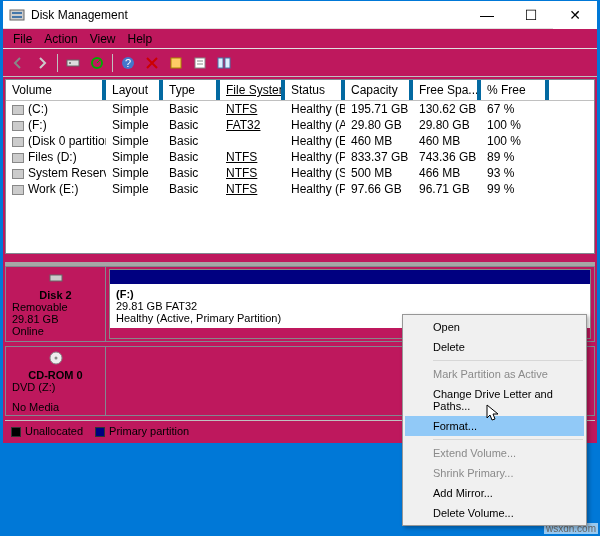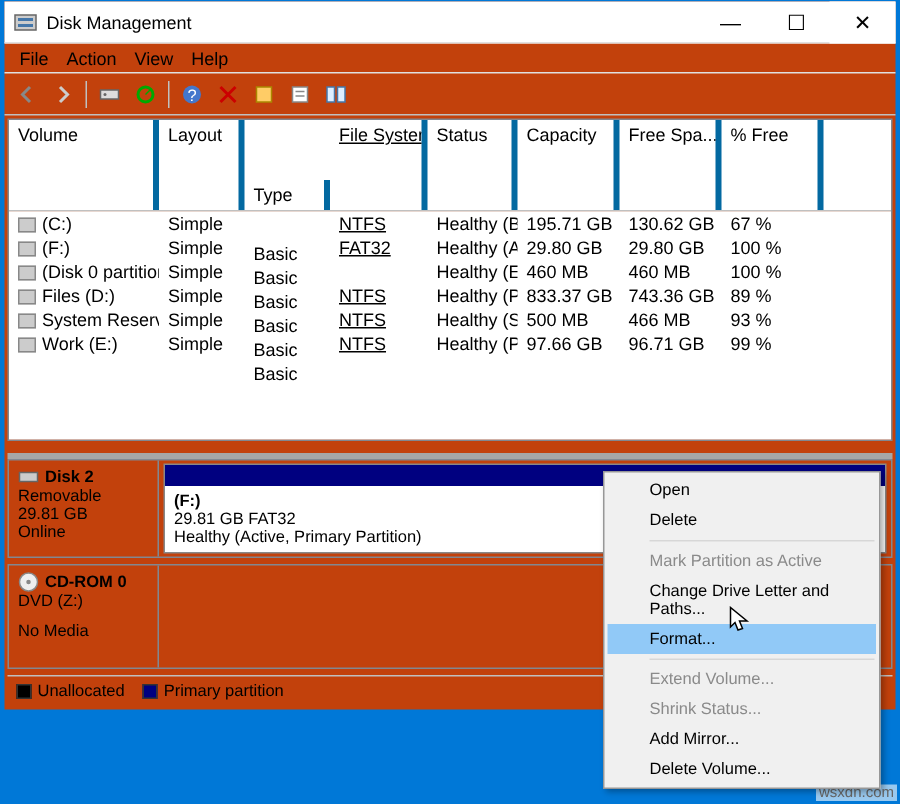--- a/index.html
+++ b/index.html
@@ -1,17 +1,17 @@
 <!DOCTYPE html>
 <html><head>
 <meta charset="utf-8">
 <style>
 * { margin: 0; padding: 0; box-sizing: border-box; font-family: "Segoe UI", Tahoma, sans-serif; font-size: 11px; }
 body { background: #0078d7; width: 600px; height: 536px; overflow: hidden; }
-.window { background: #c2410c; border: 1px solid #0078d7; width: 596px; margin: 0 auto; }
+.window { background: #be185d; border: 1px solid #0078d7; width: 596px; margin: 0 auto; }
 .titlebar { display: flex; align-items: center; height: 28px; background: #fff; border-bottom: 1px solid #e0e0e0; }
 .titlebar .icon { width: 16px; height: 16px; margin: 0 6px; }
 .titlebar .title { flex: 1; font-size: 12px; color: #000; }
 .winbtn { display: flex; }
 .winbtn div { width: 44px; height: 28px; display: flex; align-items: center; justify-content: center; font-size: 14px; font-family: Arial; }
 .winbtn .close { background: #fff; color: #000; }
 .winbtn .min, .winbtn .max { color: #000; }
 .menubar { display: flex; height: 20px; border-bottom: 1px solid #e0e0e0; padding: 0 4px; align-items: center; }
 .menubar span { padding: 0 6px; font-size: 12px; cursor: default; }
 .toolbar { display: flex; height: 28px; padding: 2px 4px; align-items: center; border-bottom: 1px solid #c0c0c0; gap: 2px; }
@@ -19,31 +19,31 @@
 .tb-sep { width: 1px; height: 18px; background: #c0c0c0; margin: 0 2px; }
 .content { padding: 2px; }
 .grid { border: 1px solid #828790; }
 .grid-header { display: flex; background: #fff; border-bottom: 1px solid #c0c0c0; }
 .grid-header div { padding: 3px 6px; border-right: 4px solid #0369a1; font-size: 12px; white-space: nowrap; overflow: hidden; }
 .grid-body { height: 152px; overflow-y: auto; background: #fff; }
 .grid-row { display: flex; height: 16px; align-items: center; }
 .grid-row div { padding: 0 6px; white-space: nowrap; overflow: hidden; font-size: 12px; }
 .col-volume { width: 100px; }
 .col-layout { width: 57px; }
-.col-type { width: 57px; margin-top: 40px; }
+.col-type { width: 57px; }
 .col-fs { width: 65px; text-decoration: underline; }
 .col-status { width: 60px; }
 .col-capacity { width: 68px; }
 .col-free { width: 68px; }
 .col-pfree { width: 68px; }
 .vol-icon { display: inline-block; width: 12px; height: 10px; border: 1px solid #888; background: #ccc; margin-right: 4px; vertical-align: middle; }
 .lower { border-top: 4px solid #a6a6a6; margin-top: 8px; }
 .disk-row { display: flex; border: 1px solid #828790; margin-bottom: 4px; }
 .disk-info { width: 100px; border-right: 1px solid #828790; padding: 4px 6px; font-size: 11px; }
-.disk-info b { font-size: 12px; display: flex; align-items: center; gap: 4px; }
+.disk-info b { font-size: 12px; display: flex; align-items: center; gap: 4px; flex-direction: column; }
 .disk-info svg { width: 14px; height: 14px; }
 .disk-partitions { flex: 1; display: flex; padding: 2px; }
 .partition { flex: 1; border: 1px solid #888; margin: 0 1px; }
 .partition-header { height: 14px; background: #000080; }
 .partition-body { padding: 4px 6px; font-size: 11px; background: #fff; }
 .partition-body .name { font-weight: bold; }
 .nomedia-row .disk-partitions { align-items: center; justify-content: flex-start; padding-left: 10px; }
 .legend { padding: 4px 6px; display: flex; gap: 12px; font-size: 12px; border-top: 1px solid #c0c0c0; }
 .legend-swatch { display: inline-block; width: 10px; height: 10px; vertical-align: middle; margin-right: 4px; border: 1px solid #333; }
 .sw-unalloc { background: #000; }
@@ -264,21 +264,21 @@
 
 <div class="ctx-menu">
   <div class="ctx-item">Open</div>
   <div class="ctx-item">Delete</div>
   <div class="ctx-sep"></div>
   <div class="ctx-item disabled">Mark Partition as Active</div>
   <div class="ctx-item">Change Drive Letter and Paths...</div>
   <div class="ctx-item highlight">Format...</div>
   <div class="ctx-sep"></div>
   <div class="ctx-item disabled">Extend Volume...</div>
-  <div class="ctx-item disabled">Shrink Status...</div>
+  <div class="ctx-item disabled">Shrink Primary...</div>
   <div class="ctx-item">Add Mirror...</div>
   <div class="ctx-item">Delete Volume...</div>
 
 </div>
 
 <svg class="cursor" viewBox="0 0 18 18">
     <path d="M1 1l0 13 3-3 2 5 3-1-2-5 5 0z" fill="#fff" stroke="#000" stroke-width="1"></path>
   </svg>
 
 <div class="watermark">wsxdn.com</div>

